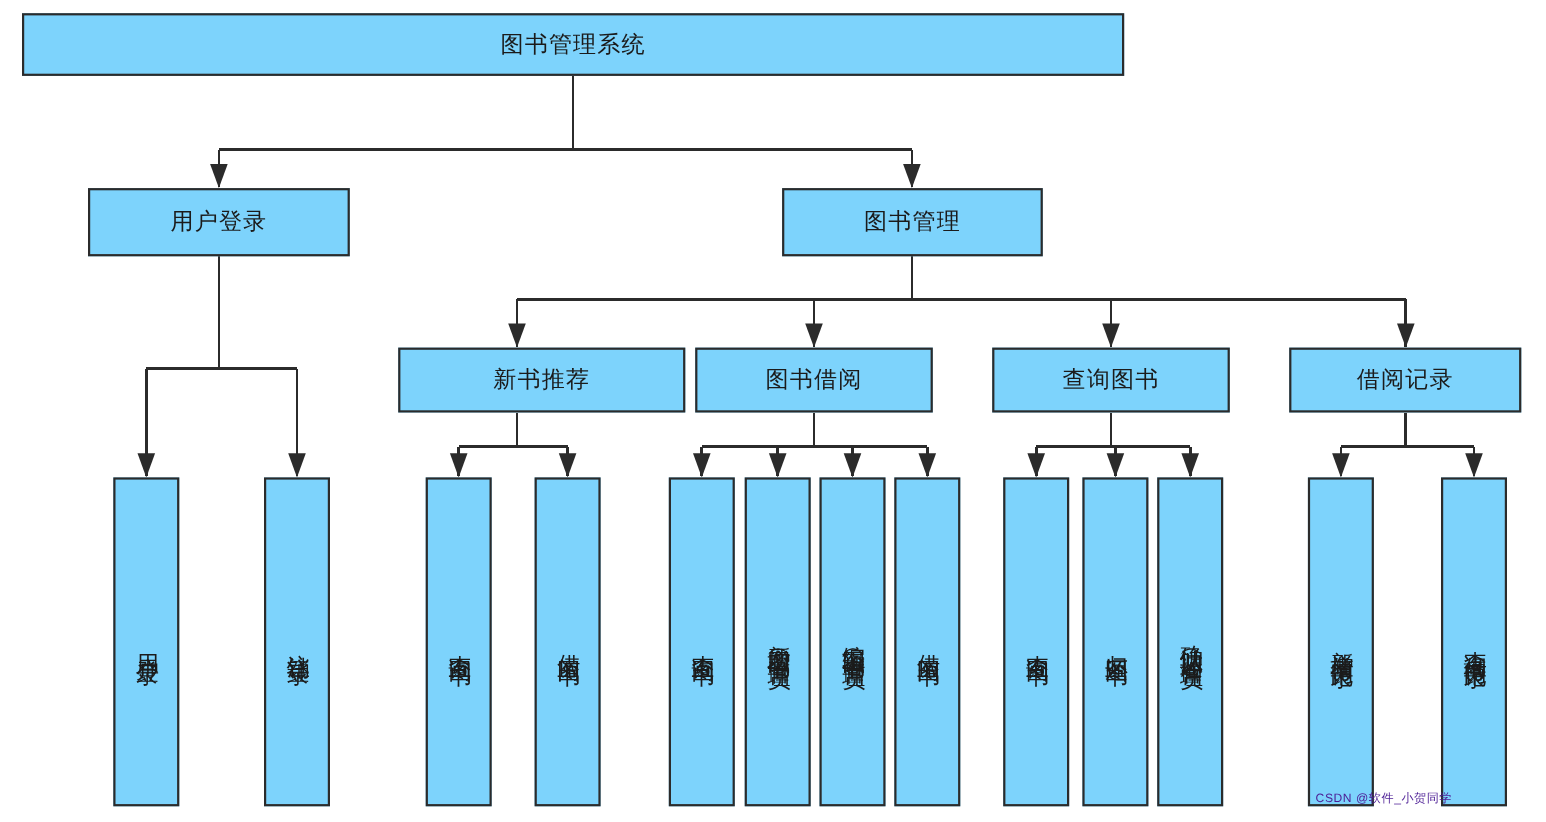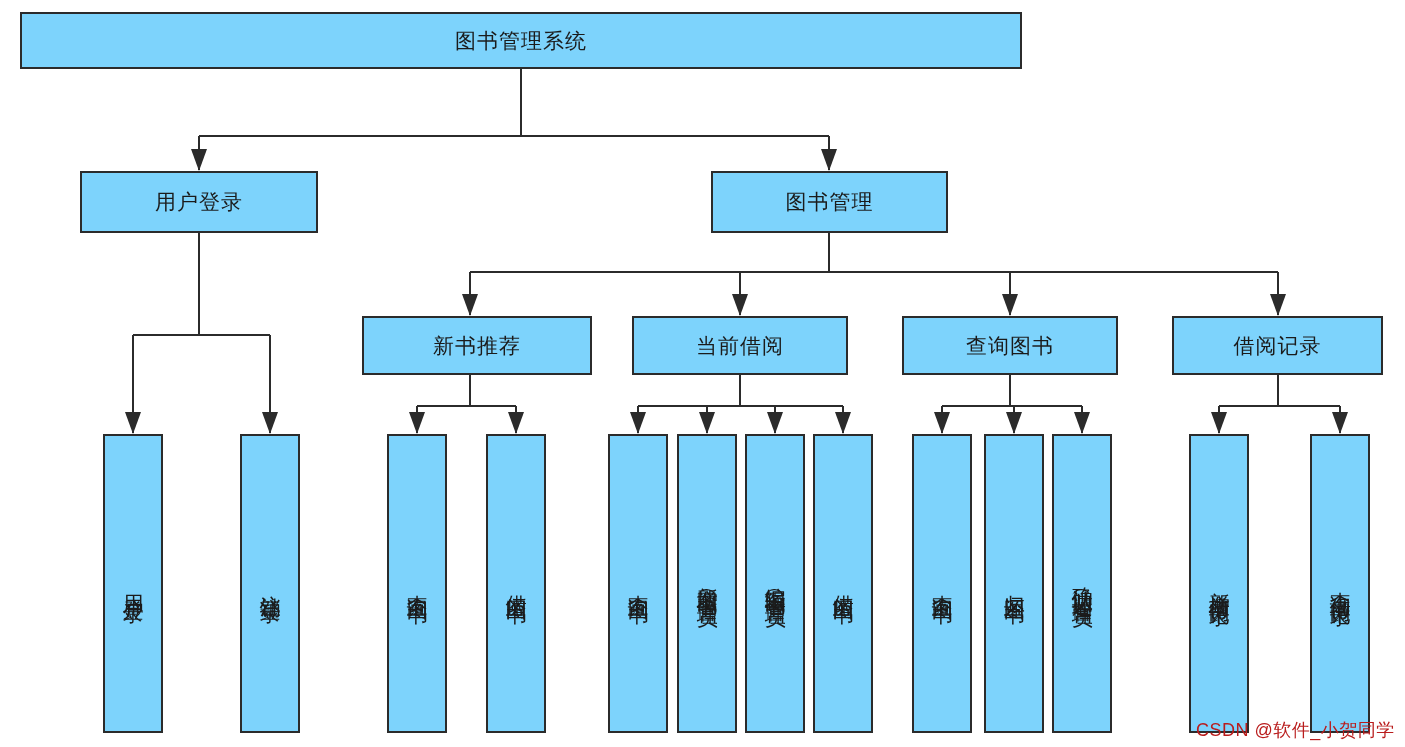--- a/index.html
+++ b/index.html
@@ -49,22 +49,22 @@
     line-height: 1.25;
     padding: 4px 0;
   }
   .node.vert .vlabel {
     writing-mode: vertical-rl;
     text-orientation: upright;
     white-space: nowrap;
   }
   .watermark {
     position: absolute;
-    font-size: 18px;
-    color: #b91c1c;
+    font-size: 11px;
+    color: #4c1d95;
     letter-spacing: 0.5px;
     white-space: nowrap;
   }
 </style>
 </head>
 <body>
 
 <div id="canvas">
   <svg id="wires" viewBox="0 0 1405 747">
       <line x1="521" y1="69" x2="521" y2="136" stroke="#2b2b2b" stroke-width="2.5" shape-rendering="crispEdges"></line>
@@ -123,25 +123,25 @@
   <div id="nodes-layer">
       <div class="node horiz" style="left: 20px; top: 12px; width: 1002px; height: 57px;">
         <span class="hlabel">图书管理系统</span>
       </div>
       <div class="node horiz" style="left: 80px; top: 171px; width: 238px; height: 62px;">
         <span class="hlabel">用户登录</span>
       </div>
       <div class="node horiz" style="left: 711px; top: 171px; width: 237px; height: 62px;">
         <span class="hlabel">图书管理</span>
       </div>
-      <div class="node horiz" style="left: 362px; top: 316px; width: 230px; height: 59px;">
+      <div class="node horiz" style="left: 362px; top: 316px; width: 261px; height: 59px;">
         <span class="hlabel">新书推荐</span>
       </div>
       <div class="node horiz" style="left: 632px; top: 316px; width: 216px; height: 59px;">
-        <span class="hlabel">当前借阅</span>
+        <span class="hlabel">图书借阅</span>
       </div>
       <div class="node horiz" style="left: 902px; top: 316px; width: 216px; height: 59px;">
         <span class="hlabel">查询图书</span>
       </div>
       <div class="node horiz" style="left: 1172px; top: 316px; width: 211px; height: 59px;">
         <span class="hlabel">借阅记录</span>
       </div>
       <div class="node vert" style="left: 103px; top: 434px; width: 60px; height: 299px;">
         <span class="vlabel">用户登录</span>
       </div>

